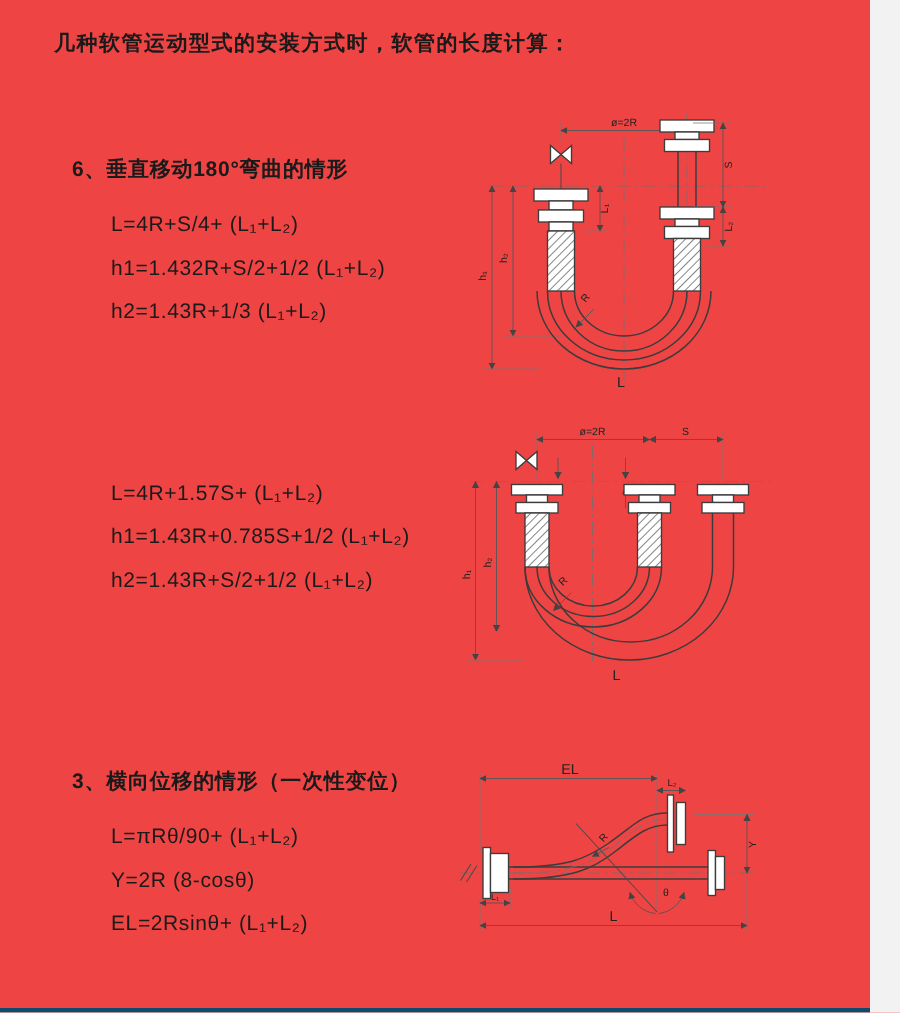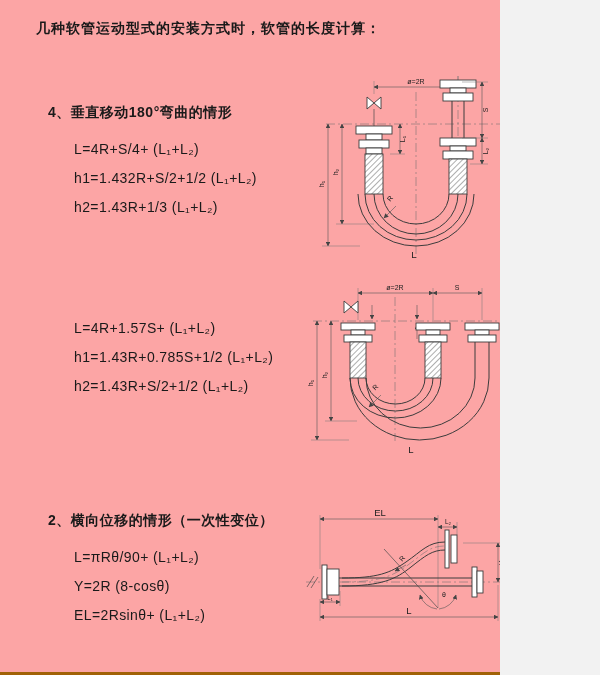--- a/index.html
+++ b/index.html
@@ -1,19 +1,19 @@
 <!DOCTYPE html>
 <html><head>
 <meta charset="utf-8">
 <style>
   html,body{margin:0;padding:0;background:#f2f2f2;}
   .page{
-    position:relative;width:500px;height:675px;background:#fca5a5;
+    position:relative;width:580px;height:675px;background:#ef4444;
     font-family:"Liberation Sans","DejaVu Sans",sans-serif;color:#1a1a1a;
-    overflow:hidden;border-bottom:3px solid #a16207;box-sizing:border-box;
+    overflow:hidden;border-bottom:3px solid #0c4a6e;box-sizing:border-box;
   }
   .title{position:absolute;left:36px;top:20px;font-size:14px;font-weight:bold;letter-spacing:1px;}
   .section{position:absolute;left:48px;}
   .sec-heading{font-size:14px;font-weight:bold;letter-spacing:.5px;white-space:nowrap;}
   .formulas{margin:13px 0 0 26px;}
   .formula{font-size:14px;line-height:29px;letter-spacing:.4px;white-space:nowrap;}
   .diagram{position:absolute;}
   svg{display:block;overflow:visible;}
   .hose{stroke:#3c3c3c;stroke-width:1;fill:none;}
   .thin{stroke:#4a4a4a;stroke-width:.7;fill:none;}
@@ -26,38 +26,38 @@
   .valve{fill:#ffffff;stroke:#3c3c3c;stroke-width:.9;}
 </style>
 </head>
 <body>
 
 <div class="page">
 
   <div class="title">几种软管运动型式的安装方式时，软管的长度计算：</div>
 
   <div class="section" style="top:104px;">
-    <div class="sec-heading">4、垂直移动180°弯曲的情形</div>
+    <div class="sec-heading">6、垂直移动180°弯曲的情形</div>
     <div class="formulas">
       <div class="formula">L=4R+S/4+ (L₁+L₂)</div>
       <div class="formula">h1=1.432R+S/2+1/2 (L₁+L₂)</div>
       <div class="formula">h2=1.43R+1/3 (L₁+L₂)</div>
     </div>
   </div>
 
   <div class="section" style="top:301px;">
     <div class="formulas">
       <div class="formula">L=4R+1.57S+ (L₁+L₂)</div>
       <div class="formula">h1=1.43R+0.785S+1/2 (L₁+L₂)</div>
       <div class="formula">h2=1.43R+S/2+1/2 (L₁+L₂)</div>
     </div>
   </div>
 
   <div class="section" style="top:512px;">
-    <div class="sec-heading">2、横向位移的情形（一次性变位）</div>
+    <div class="sec-heading">3、横向位移的情形（一次性变位）</div>
     <div class="formulas">
       <div class="formula">L=πRθ/90+ (L₁+L₂)</div>
       <div class="formula">Y=2R (8-cosθ)</div>
       <div class="formula">EL=2Rsinθ+ (L₁+L₂)</div>
     </div>
   </div>
 
   <div class="diagram" style="left:312px;top:72px;">
     <svg width="286" height="192" viewBox="0 0 286 192">
       <defs>

